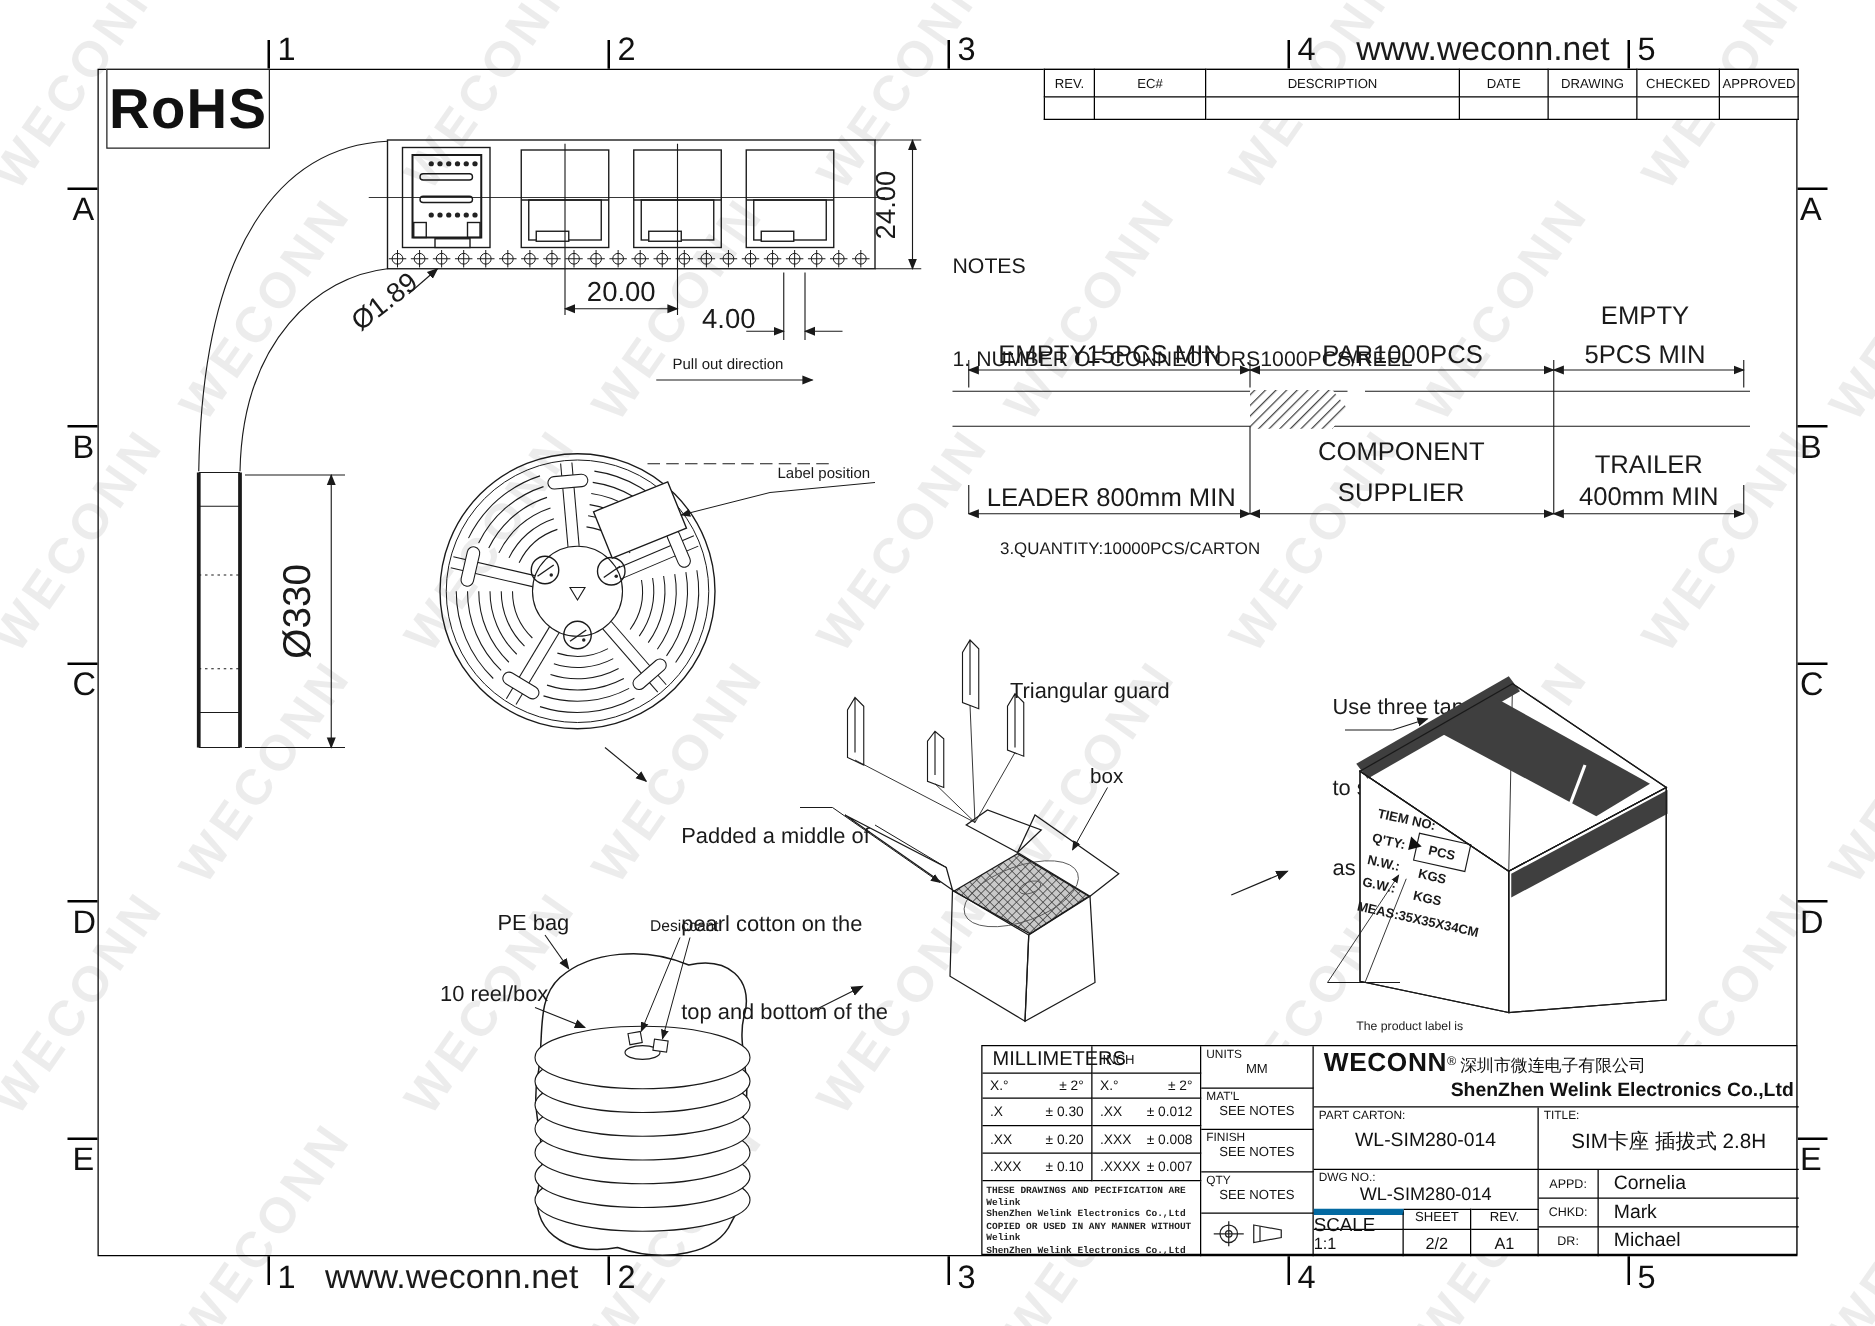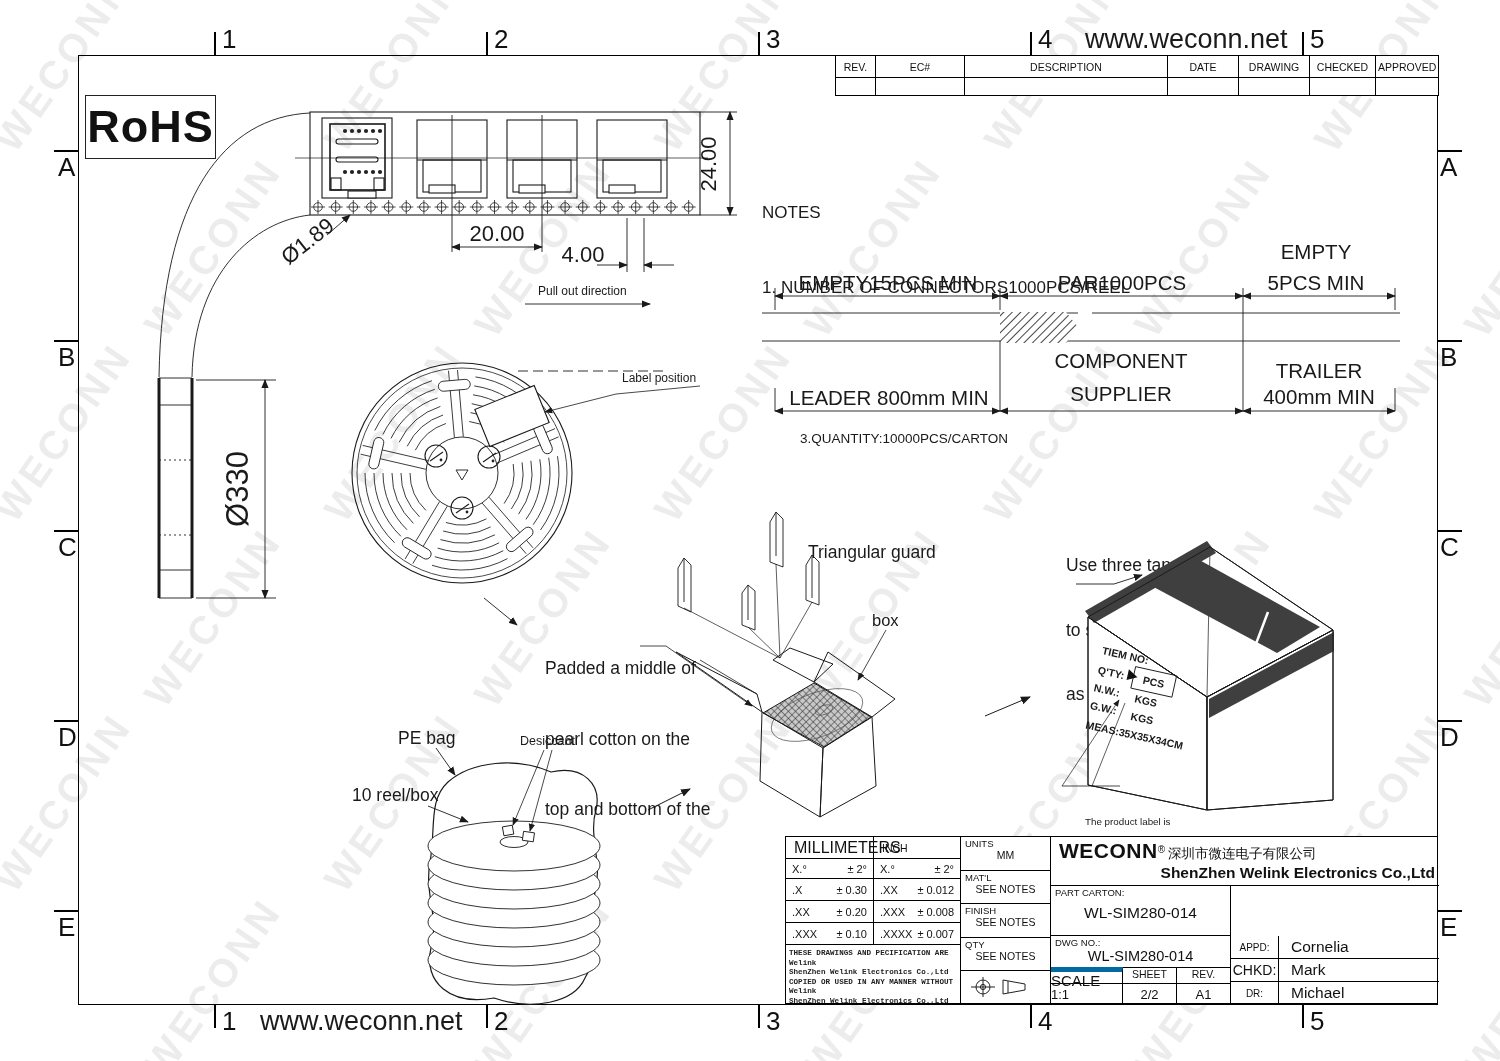--- a/index.html
+++ b/index.html
@@ -10,21 +10,21 @@
   .wm{position:absolute;font-size:40px;font-weight:700;letter-spacing:4px;
       color:rgba(0,0,0,0.075);transform:rotate(-55deg);user-select:none;}
   #art{position:absolute;left:0;top:0;z-index:1;}
   #frame-layer{position:absolute;left:0;top:0;width:100%;height:100%;z-index:2;}
   .tick{position:absolute;background:#000;}
   .gridlab{position:absolute;font-size:26px;color:#111;}
   #page-border{position:absolute;left:78px;top:55px;width:1358px;height:948px;
                border:1.6px solid #000;z-index:1;}
   #rohs{position:absolute;left:85px;top:55px;width:129px;height:62px;border:1.4px solid #222;
         display:flex;align-items:center;justify-content:center;font-size:45px;font-weight:600;
-        letter-spacing:1px;z-index:3;background:#fff;margin-top:40px;}
+        letter-spacing:1px;z-index:3;background:#fff;}
   
   #revtable{position:absolute;left:835px;top:55px;z-index:3;border-collapse:collapse;background:#fff;}
   #revtable td{border:1px solid #000;text-align:center;padding:0 2px;overflow:hidden;}
   #revtable tr.hdr td{height:21px;font-size:10.5px;}
   #revtable tr.r1 td{height:26px;font-size:13px;}
   #revtable tr.r1 td.nm{font-size:15px;}
   #revtable tr.r2 td{height:17px;}
   
   #tblock{position:absolute;left:785px;top:836px;width:653px;height:168px;z-index:3;background:#fff;
           border:1.6px solid #000;box-sizing:border-box;font-size:11px;}
@@ -631,32 +631,36 @@
     <div class="tb-cell" style="left:265px;top:0;width:388px;height:49px;border-right:none;padding:2px 4px 0 8px;">
       <span style="font-size:21px;font-weight:800;letter-spacing:0.5px;">WECONN</span><sup style="font-size:10px;">®</sup>
       <span class="cjk" style="font-size:13.5px;">深圳市微连电子有限公司</span>
       <div style="font-size:15.5px;font-weight:700;text-align:right;margin-top:1px;">ShenZhen Welink Electronics Co.,Ltd</div>
     </div>
 
     <div class="tb-cell" style="left:265px;top:49px;width:180px;height:50px;">
       <div class="tb-lab">PART CARTON:</div>
       <div style="font-size:15.5px;text-align:center;margin-top:6px;">WL-SIM280-014</div>
     </div>
+    <div class="tb-cell" style="left:445px;top:49px;width:208px;height:50px;border-right:none;">
+      <div class="tb-lab">TITLE:</div>
+      <div class="cjk" style="font-size:16.5px;text-align:center;margin-top:4px;">SIM卡座 插拔式 2.8H</div>
+    </div>
 
     <div class="tb-cell" style="left:265px;top:99px;width:180px;height:31px;border-bottom:none;">
       <div class="tb-lab">DWG NO.:</div>
       <div style="font-size:14.5px;text-align:center;">WL-SIM280-014</div>
     </div>
     <div class="tb-cell" style="left:265px;top:130px;width:72px;height:17px;font-size:15px;text-align:left;border-top:5px solid #0369a1;">SCALE</div>
     <div class="tb-cell" style="left:337px;top:130px;width:54px;height:17px;font-size:10.5px;text-align:center;border-top:1px solid #000;">SHEET</div>
     <div class="tb-cell" style="left:391px;top:130px;width:54px;height:17px;font-size:10.5px;text-align:center;border-top:1px solid #000;">REV.</div>
     <div class="tb-cell" style="left:265px;top:147px;width:72px;height:21px;font-size:13px;text-align:left;border-bottom:none;padding-top:3px;">1:1</div>
     <div class="tb-cell" style="left:337px;top:147px;width:54px;height:21px;font-size:13px;text-align:center;border-bottom:none;padding-top:3px;">2/2</div>
     <div class="tb-cell" style="left:391px;top:147px;width:54px;height:21px;font-size:13px;text-align:center;border-bottom:none;padding-top:3px;">A1</div>
 
     <div class="tb-cell" style="left:445px;top:99px;width:48px;height:23px;font-size:10px;display:flex;align-items:center;justify-content:center;">APPD:</div>
     <div class="tb-cell" style="left:493px;top:99px;width:160px;height:23px;border-right:none;font-size:15.5px;padding:2px 0 0 12px;">Cornelia</div>
-    <div class="tb-cell" style="left:445px;top:122px;width:48px;height:23px;font-size:14px;display:flex;align-items:center;justify-content:center;">CHKD:</div>
+    <div class="tb-cell" style="left:445px;top:122px;width:48px;height:23px;font-size:10px;display:flex;align-items:center;justify-content:center;">CHKD:</div>
     <div class="tb-cell" style="left:493px;top:122px;width:160px;height:23px;border-right:none;font-size:15.5px;padding:2px 0 0 12px;">Mark</div>
     <div class="tb-cell" style="left:445px;top:145px;width:48px;height:23px;border-bottom:none;font-size:10px;display:flex;align-items:center;justify-content:center;">DR:</div>
     <div class="tb-cell" style="left:493px;top:145px;width:160px;height:23px;border-bottom:none;border-right:none;font-size:15.5px;padding:2px 0 0 12px;">Michael</div>
   </div>
 </div>
 
 </body></html>

